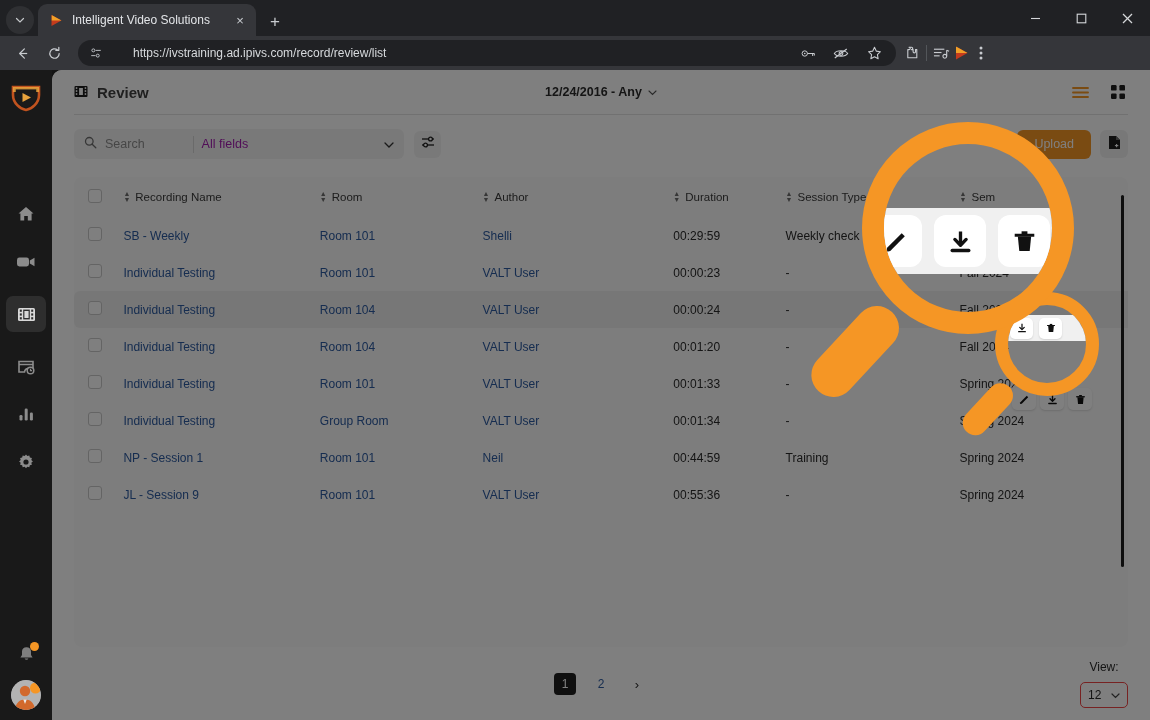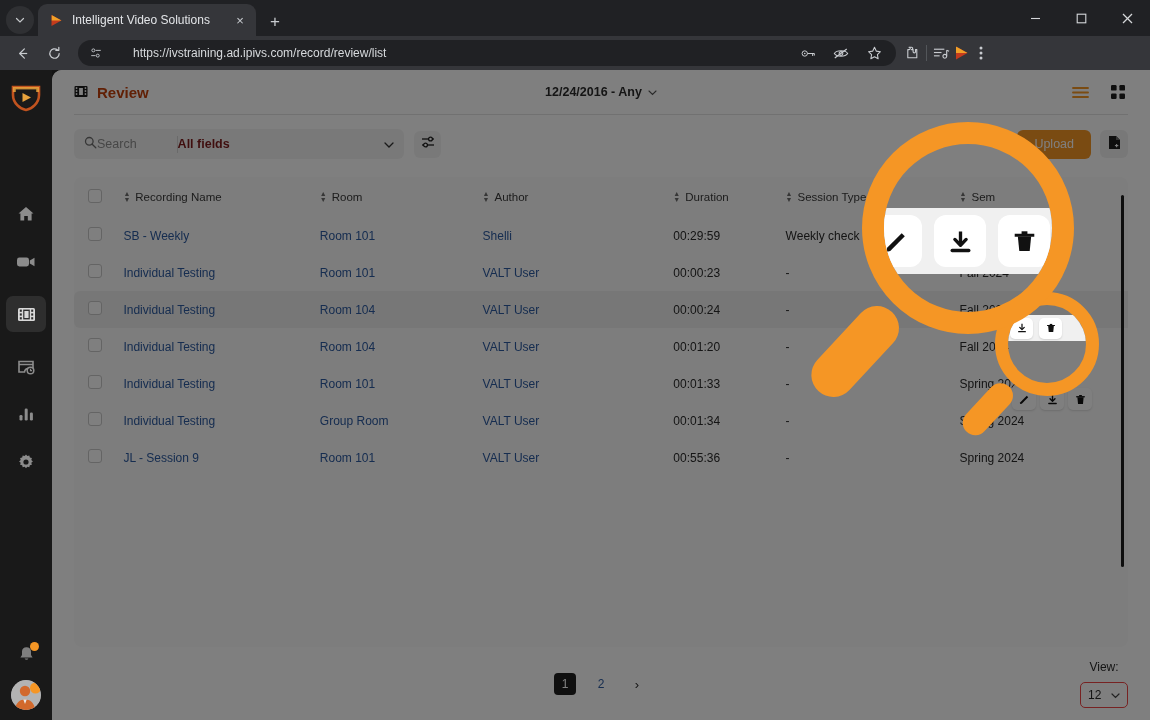--- a/index.html
+++ b/index.html
@@ -74,38 +74,38 @@
   .dot-badge { position:absolute; width:9px; height:9px; border-radius:50%; background:#f59625; top:0; right:-1px; }
   .avatar { position:relative; width:30px; height:30px; border-radius:50%; background:#9b9b9b; overflow:hidden; }
 
   .content {
     position:absolute; left:52px; top:0; width:1098px; height:650px;
     background:#ffffff; border-radius:10px 0 0 0;
   }
 
   
   .page-head { position:relative; height:44px; display:flex; align-items:center; padding:0 22px; }
-  .page-title { display:flex; align-items:center; gap:9px; font-size:15px; font-weight:bold; color:#c2410c; }
+  .page-title { display:flex; align-items:center; gap:9px; font-size:15px; font-weight:bold; color:#404040; }
   .date-filter {
     position:absolute; left:0; right:0; margin:0 auto; width:max-content;
     display:flex; align-items:center; gap:6px; font-size:12.5px; font-weight:bold; color:#2b2b2b;
   }
   .view-toggles { margin-left:auto; display:flex; align-items:center; gap:18px; }
   .vt { width:20px; height:20px; display:flex; align-items:center; justify-content:center; }
   .head-divider { height:1px; background:#e3e3e3; margin:0 22px; }
 
   
   .search-row { display:flex; align-items:center; padding:14px 22px 10px; gap:10px; position:relative; }
   .search-box {
     width:330px; height:30px; background:#f3f3f3; border-radius:6px;
-    display:flex; align-items:center; padding:0 10px; 
+    display:flex; align-items:center; padding:0 10px; gap:8px;
   }
   .search-ph { color:#8d8d8d; font-size:12.5px; }
   .sb-sep { width:1px; height:17px; background:#d4d4d4; margin-left:40px; }
-  .sb-select { flex:1; display:flex; align-items:center; justify-content:space-between; color:#7f1d1d; font-size:12.5px;font-weight:bold; }
+  .sb-select { flex:1; display:flex; align-items:center; justify-content:space-between; color:#a21caf; font-size:12.5px; }
   .filter-btn { width:27px; height:27px; border-radius:6px; background:#f3f3f3; display:flex; align-items:center; justify-content:center; }
   .right-actions { margin-left:auto; display:flex; align-items:center; gap:9px; }
   .upload-btn {
     height:29px; padding:0 17px; border-radius:6px; background:#f59625;
     color:#fff; font-size:12.5px; display:flex; align-items:center; font-weight:500;
   }
   .doc-btn { width:28px; height:28px; border-radius:6px; background:#f1f1f1; display:flex; align-items:center; justify-content:center; }
 
   
   .table-card { margin:8px 22px 0; background:#fafafa; border-radius:8px; position:relative; overflow:hidden; height:470px; }
@@ -599,20 +599,29 @@
                 <td class="col-chk"><span class="chk"></span></td>
                 <td class="col-name"><span class="lnk">Individual Testing</span></td>
                 <td class="col-room"><span class="lnk">Group Room</span></td>
                 <td class="col-author"><span class="lnk">VALT User</span></td>
                 <td class="col-dur"><span>00:01:34</span></td>
                 <td class="col-type"><span>-</span></td>
                 <td class="col-sem"><span>Spring 2024</span></td>
               </tr>
               <tr>
                 <td class="col-chk"><span class="chk"></span></td>
+                <td class="col-name"><span class="lnk">NP - Session 1</span></td>
+                <td class="col-room"><span class="lnk">Room 101</span></td>
+                <td class="col-author"><span class="lnk">Neil</span></td>
+                <td class="col-dur"><span>00:44:59</span></td>
+                <td class="col-type"><span>Training</span></td>
+                <td class="col-sem"><span>Spring 2024</span></td>
+              </tr>
+              <tr>
+                <td class="col-chk"><span class="chk"></span></td>
                 <td class="col-name"><span class="lnk">JL - Session 9</span></td>
                 <td class="col-room"><span class="lnk">Room 101</span></td>
                 <td class="col-author"><span class="lnk">VALT User</span></td>
                 <td class="col-dur"><span>00:55:36</span></td>
                 <td class="col-type"><span>-</span></td>
                 <td class="col-sem"><span>Spring 2024</span></td>
               </tr>
             </tbody>
         </table>
         <div class="scrollbar"></div>

